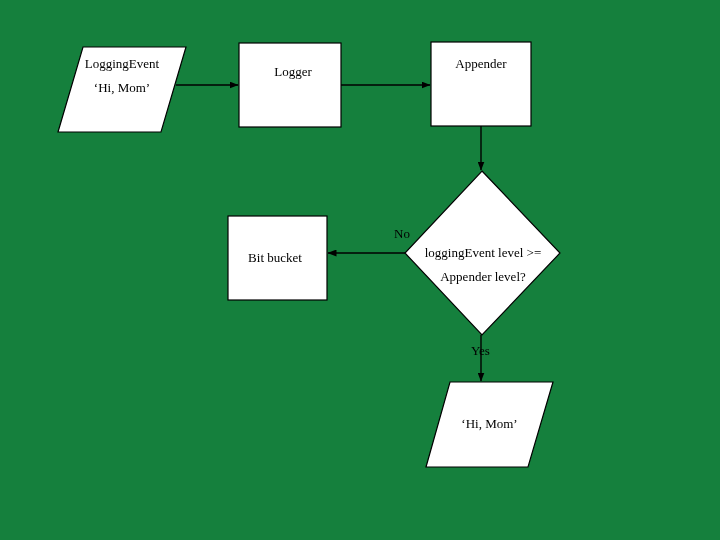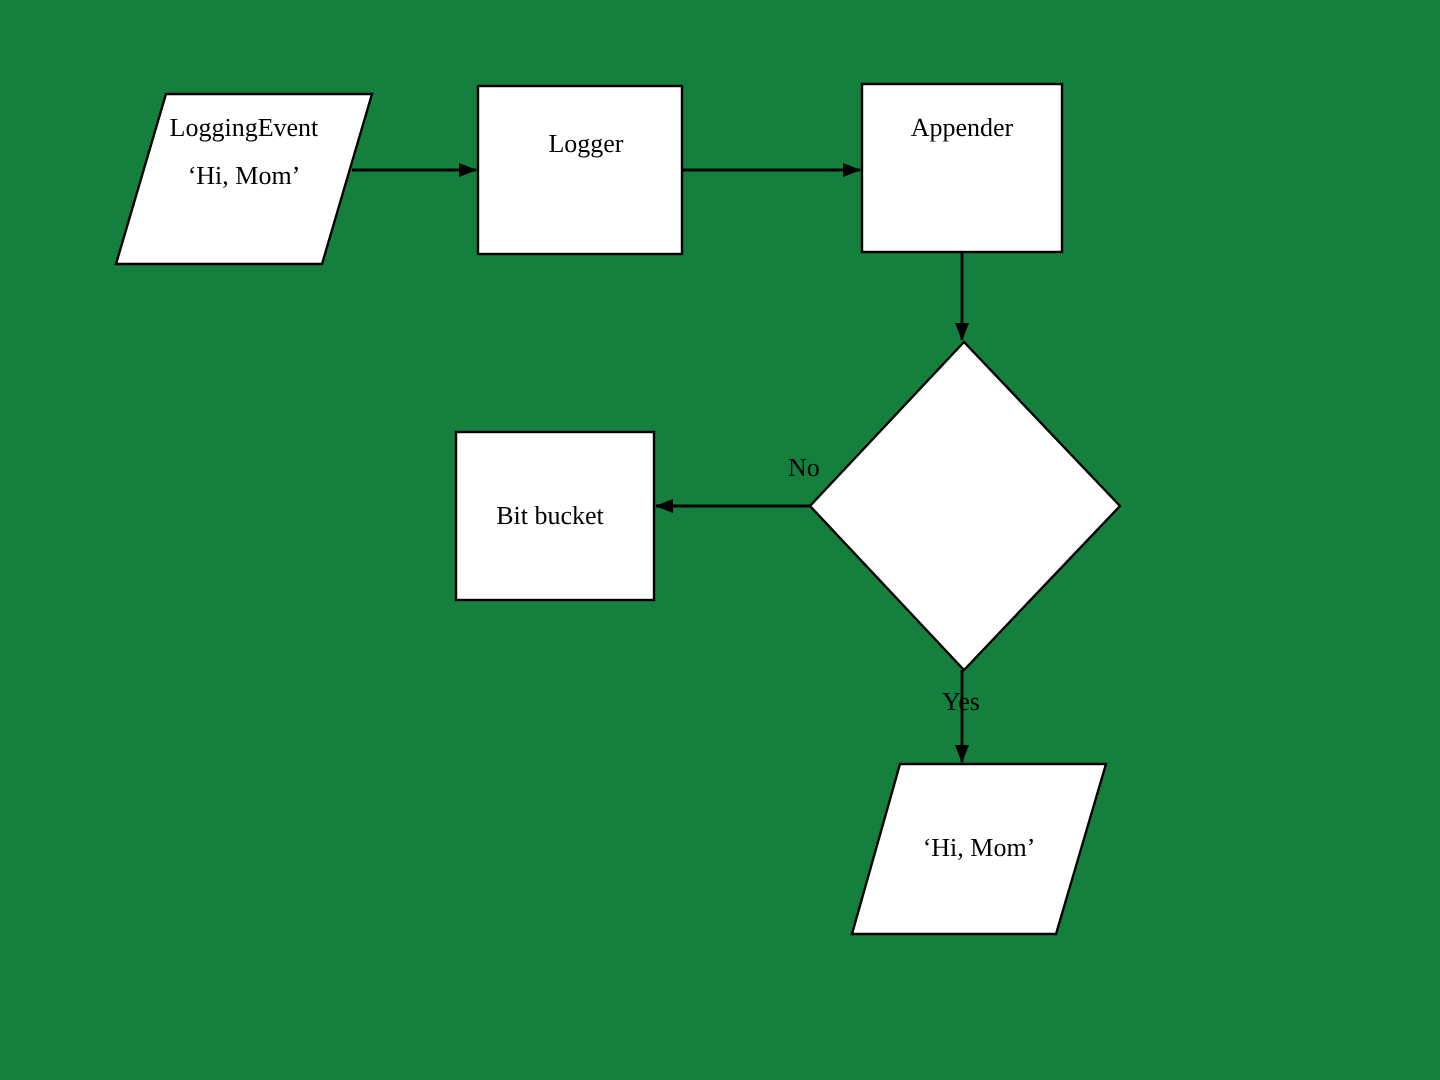--- a/index.html
+++ b/index.html
@@ -94,20 +94,24 @@
   </div>
 
   <div class="node-label lbl-logger">
     <div>Logger</div>
   </div>
 
   <div class="node-label lbl-appender">
     <div>Appender</div>
   </div>
 
+  <div class="node-label lbl-decision">
+    <div>loggingEvent level &gt;=</div>
+    <div>Appender level?</div>
+  </div>
 
   <div class="node-label lbl-bit-bucket">
     <div>Bit bucket</div>
   </div>
 
   <div class="node-label lbl-output">
     <div>‘Hi, Mom’</div>
   </div>
 
   <div class="edge-label lbl-no">No</div>

